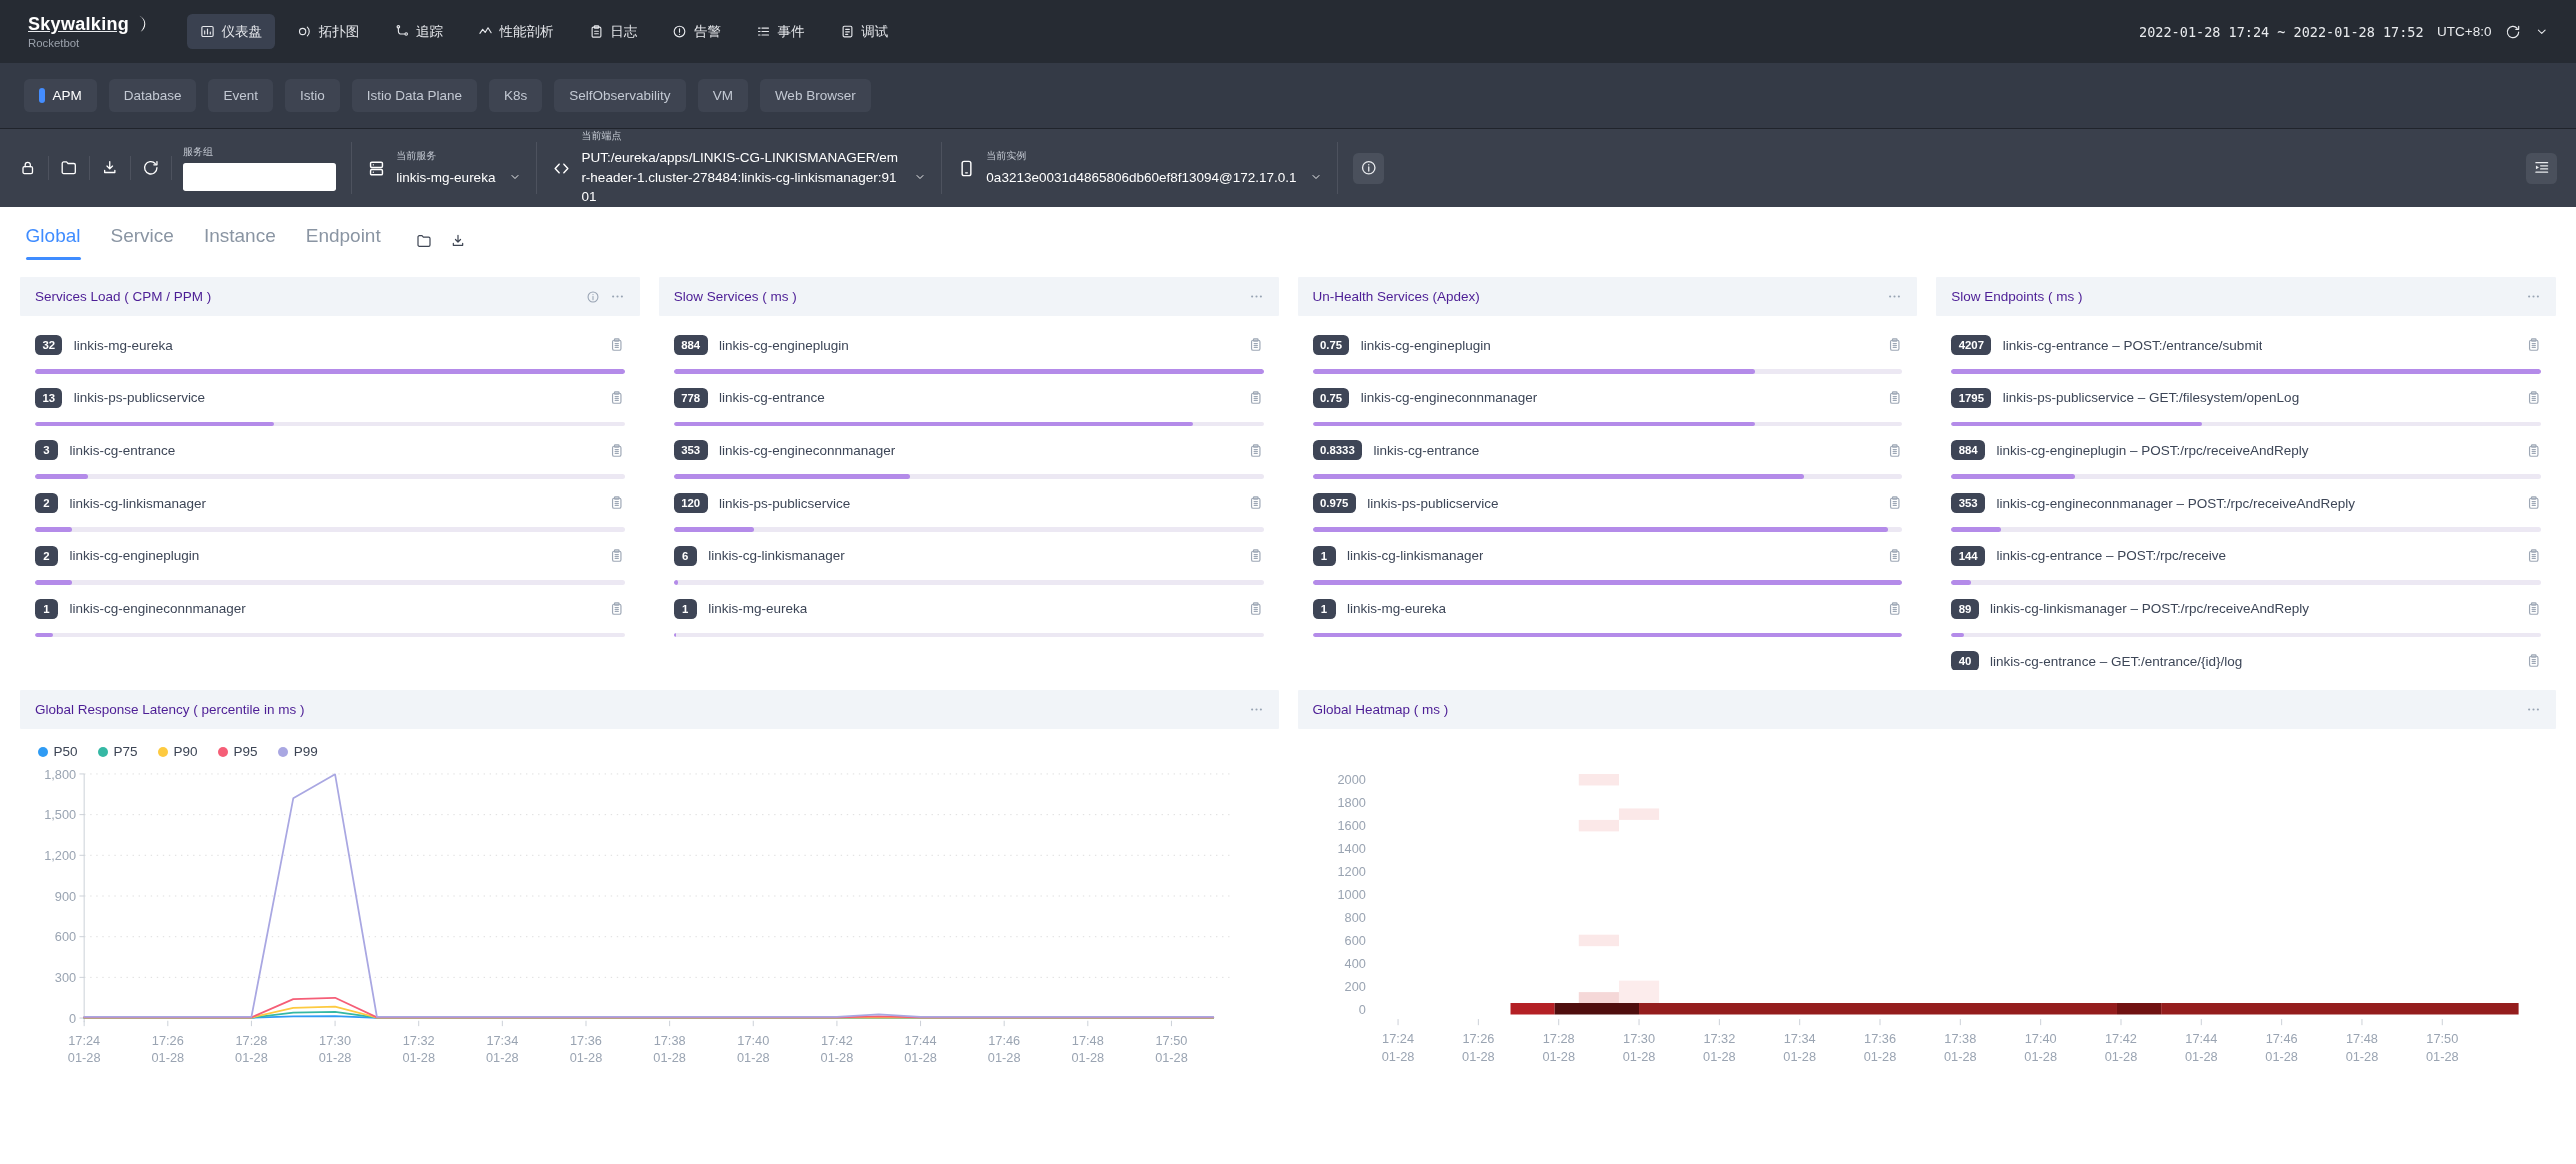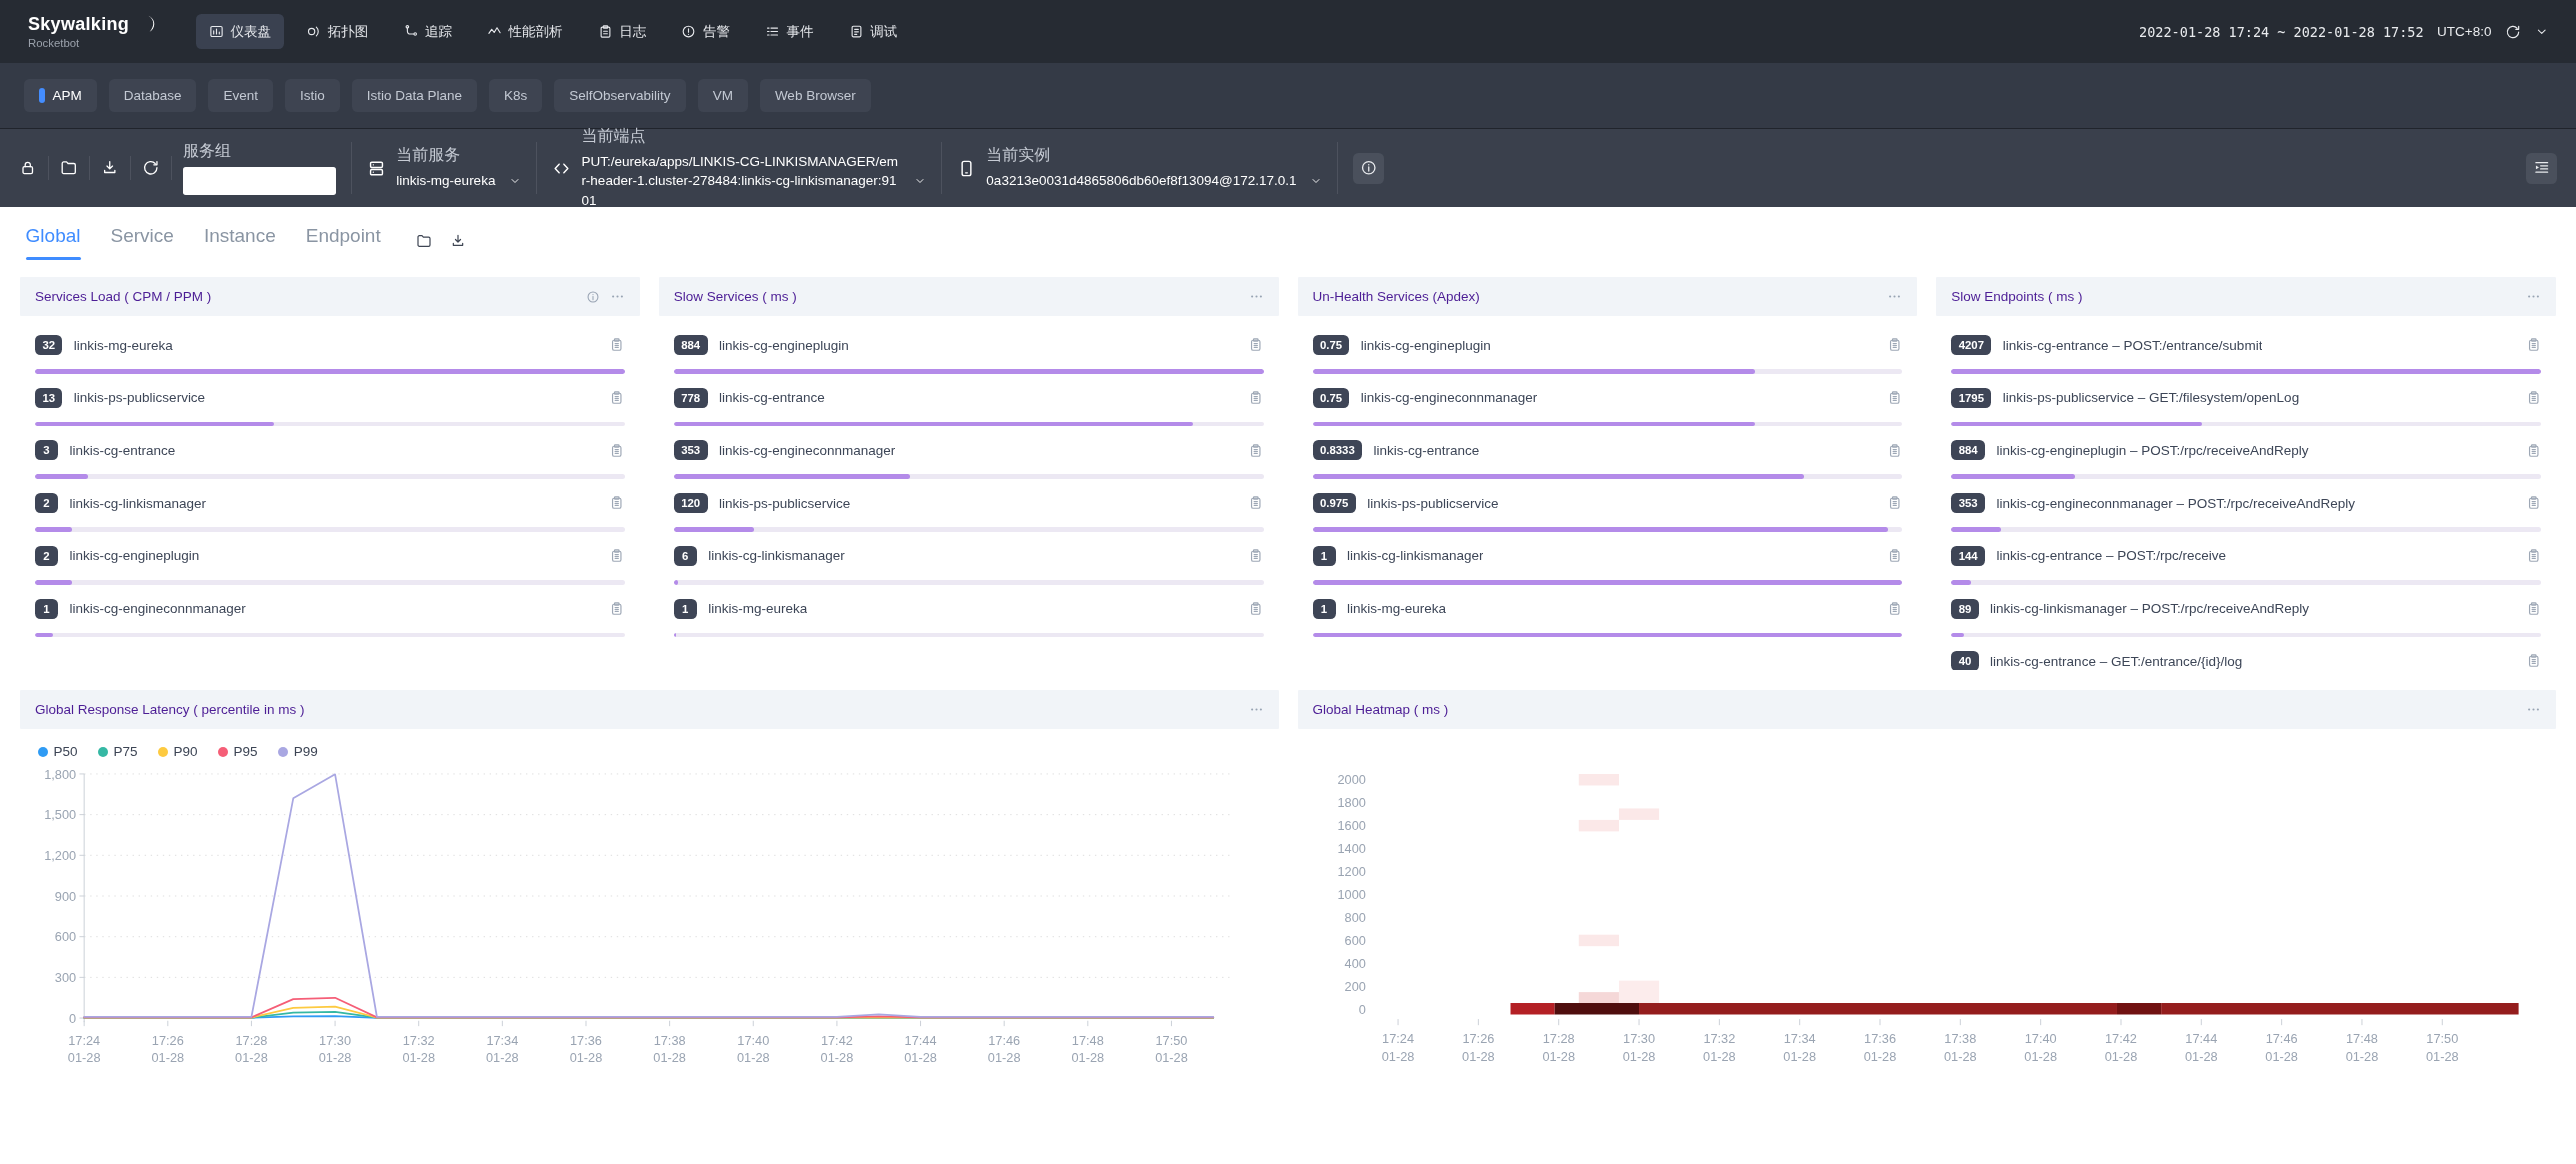--- a/index.html
+++ b/index.html
@@ -4,21 +4,21 @@
 <style>
   * { margin:0; padding:0; box-sizing:border-box; }
   html,body { width:2576px; height:1165px; overflow:hidden; background:#fff;
     font-family:"Liberation Sans","DejaVu Sans",sans-serif; }
   svg { display:block; }
   .ic svg, .tic svg, .nav-ic svg { display:inline-block; vertical-align:middle; }
 
   
   .nav { height:63px; background:#262b33; display:flex; align-items:center; padding:0 28px; color:#e9ebee; }
   .logo { margin-right:39px; cursor:pointer; }
-  .logo-row { display:flex; align-items:center; gap:18px; }
+  .logo-row { display:flex; align-items:center; gap:9px;text-decoration:underline; }
   .logo-title { font-size:18px; font-weight:700; letter-spacing:0.3px; color:#fff; }
   .logo-sub { font-size:11.4px; color:#9aa1ab; margin-top:1.3px; }
   .menu { display:flex; align-items:center; gap:9.4px;text-align:center; }
   .menu-item { display:flex; align-items:center; gap:6.7px; font-size:13.5px; color:#e6e8ec;
     padding:8.7px 12.8px; border-radius:5.4px; cursor:pointer; white-space:nowrap; }
   .menu-item.active { background:#3a4150; }
   .menu-item .ic { color:#e6e8ec; }
   .nav-right { margin-left:auto; display:flex; align-items:center; gap:13.5px; }
   .time { font-family:"DejaVu Sans Mono","Liberation Mono",monospace; font-size:13.5px; cursor:pointer; }
   .tz { font-size:13.5px; cursor:pointer; }
@@ -30,21 +30,21 @@
     color:#c3c9d3; cursor:pointer; display:flex; align-items:center; font-family:inherit; }
   .dtab.active { color:#fff; }
   .dtab .dot { width:6px; height:15px; border-radius:3.4px; background:#448dfe; margin-right:7.4px; display:inline-block; }
 
   
   .toolbar { height:79px; background:#3a404c; border-top:0.7px solid #20242c; display:flex; align-items:center;
     padding:0 19px; color:#fff; }
   .tic { color:#fff; cursor:pointer; line-height:0; }
   .sep { width:0.7px; height:24px; background:#4d525e; margin:0 11.4px; }
   .sep.tall { height:52px; margin:0 15px; }
-  .tgroup label, .tcol label { display:block; font-size:16px; color:#c6cbd4; margin-bottom:4.7px; }
+  .tgroup label, .tcol label { display:block; font-size:10px; color:#c6cbd4; margin-bottom:4.7px; }
   .tgroup input { width:153px; height:28px; border:none; border-radius:2.7px; background:#fff;
     font-size:12.8px; padding:0 6.7px; outline:none; }
   .tsel { display:flex; align-items:center; gap:10.8px; cursor:pointer; }
   .tval { display:flex; align-items:center; font-size:13.5px; color:#fff; }
   .tval .val { line-height:1.45; }
   .tval .chev { margin-left:13.5px; color:#fff; line-height:0; }
   .endpoint .val { width:319px; word-break:break-all; }
   .tbtn { width:31px; height:31px; border:none; border-radius:5.4px; background:#4a505c; color:#e9ebee;
     display:flex; align-items:center; justify-content:center; cursor:pointer; }
   .spacer { flex:1; }

